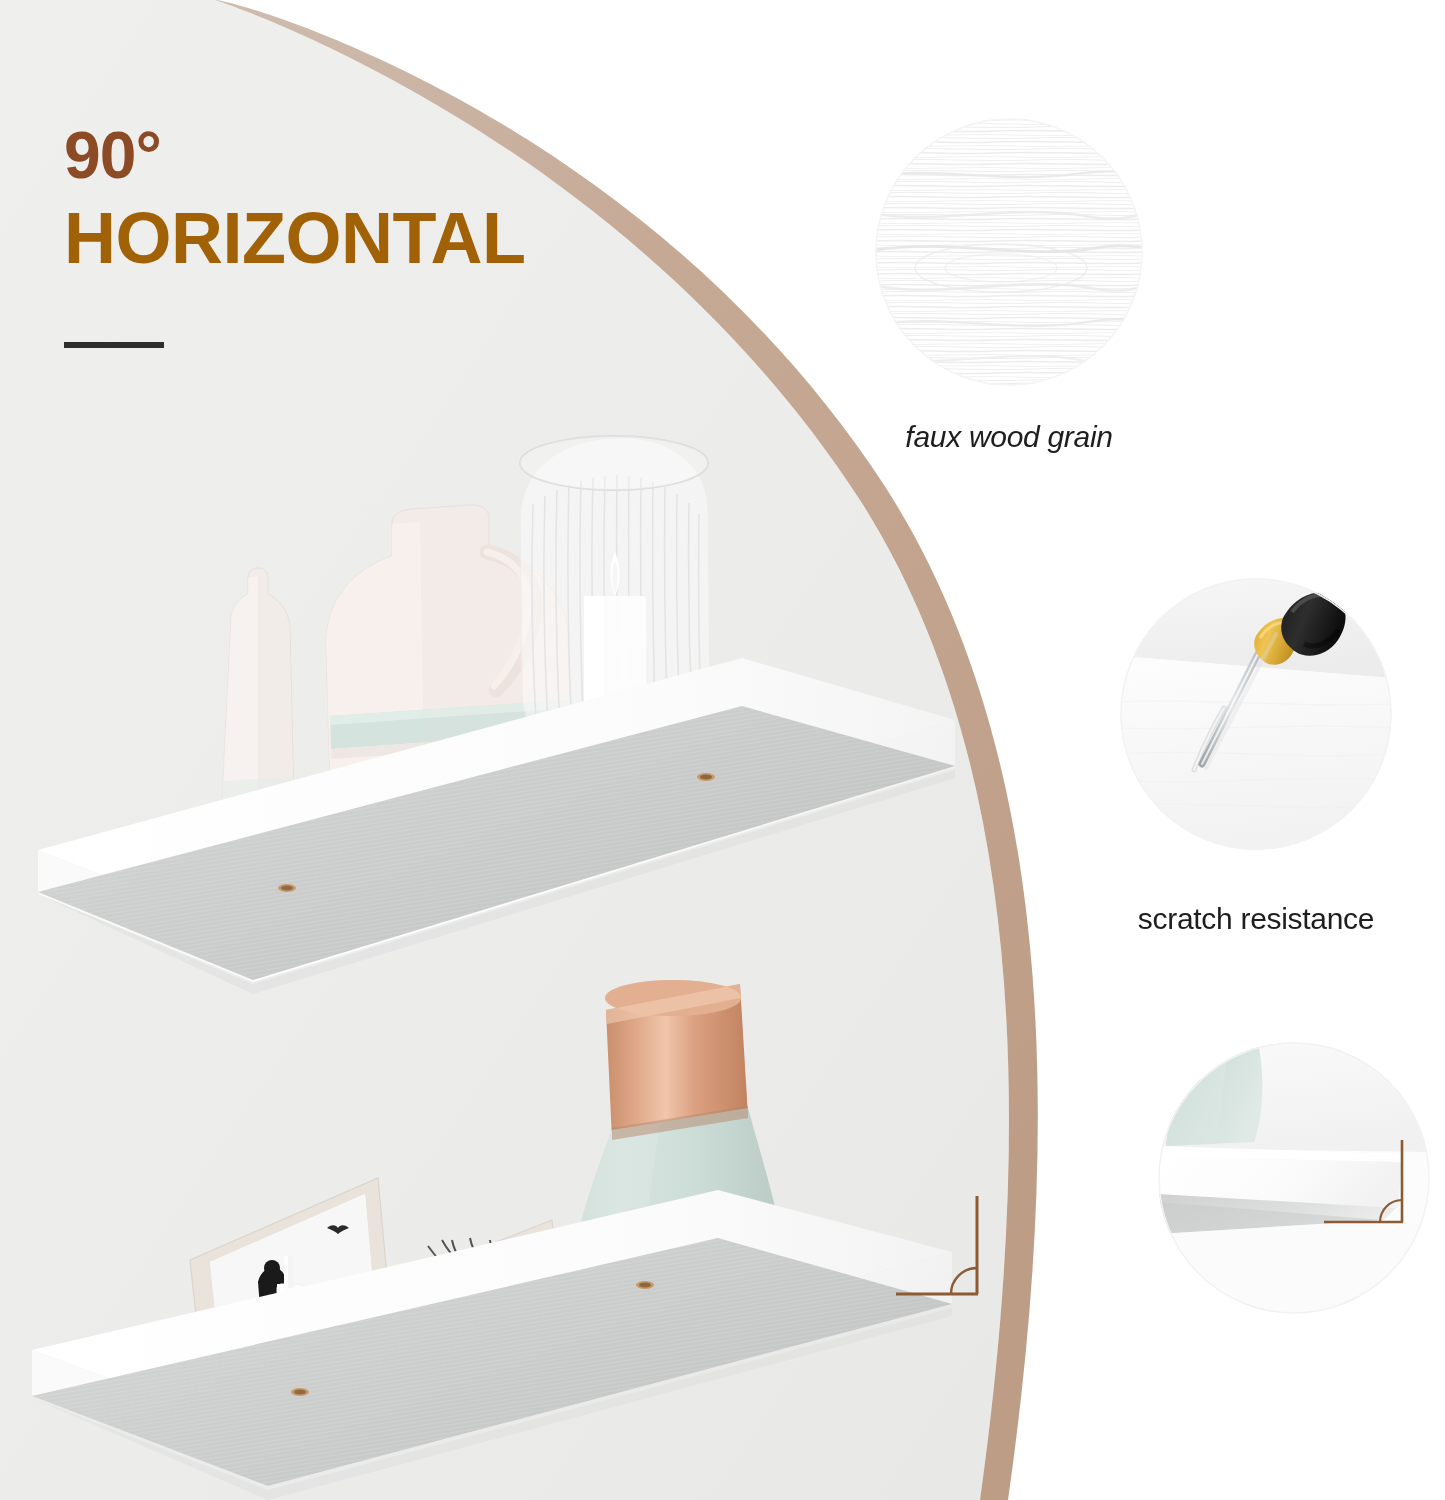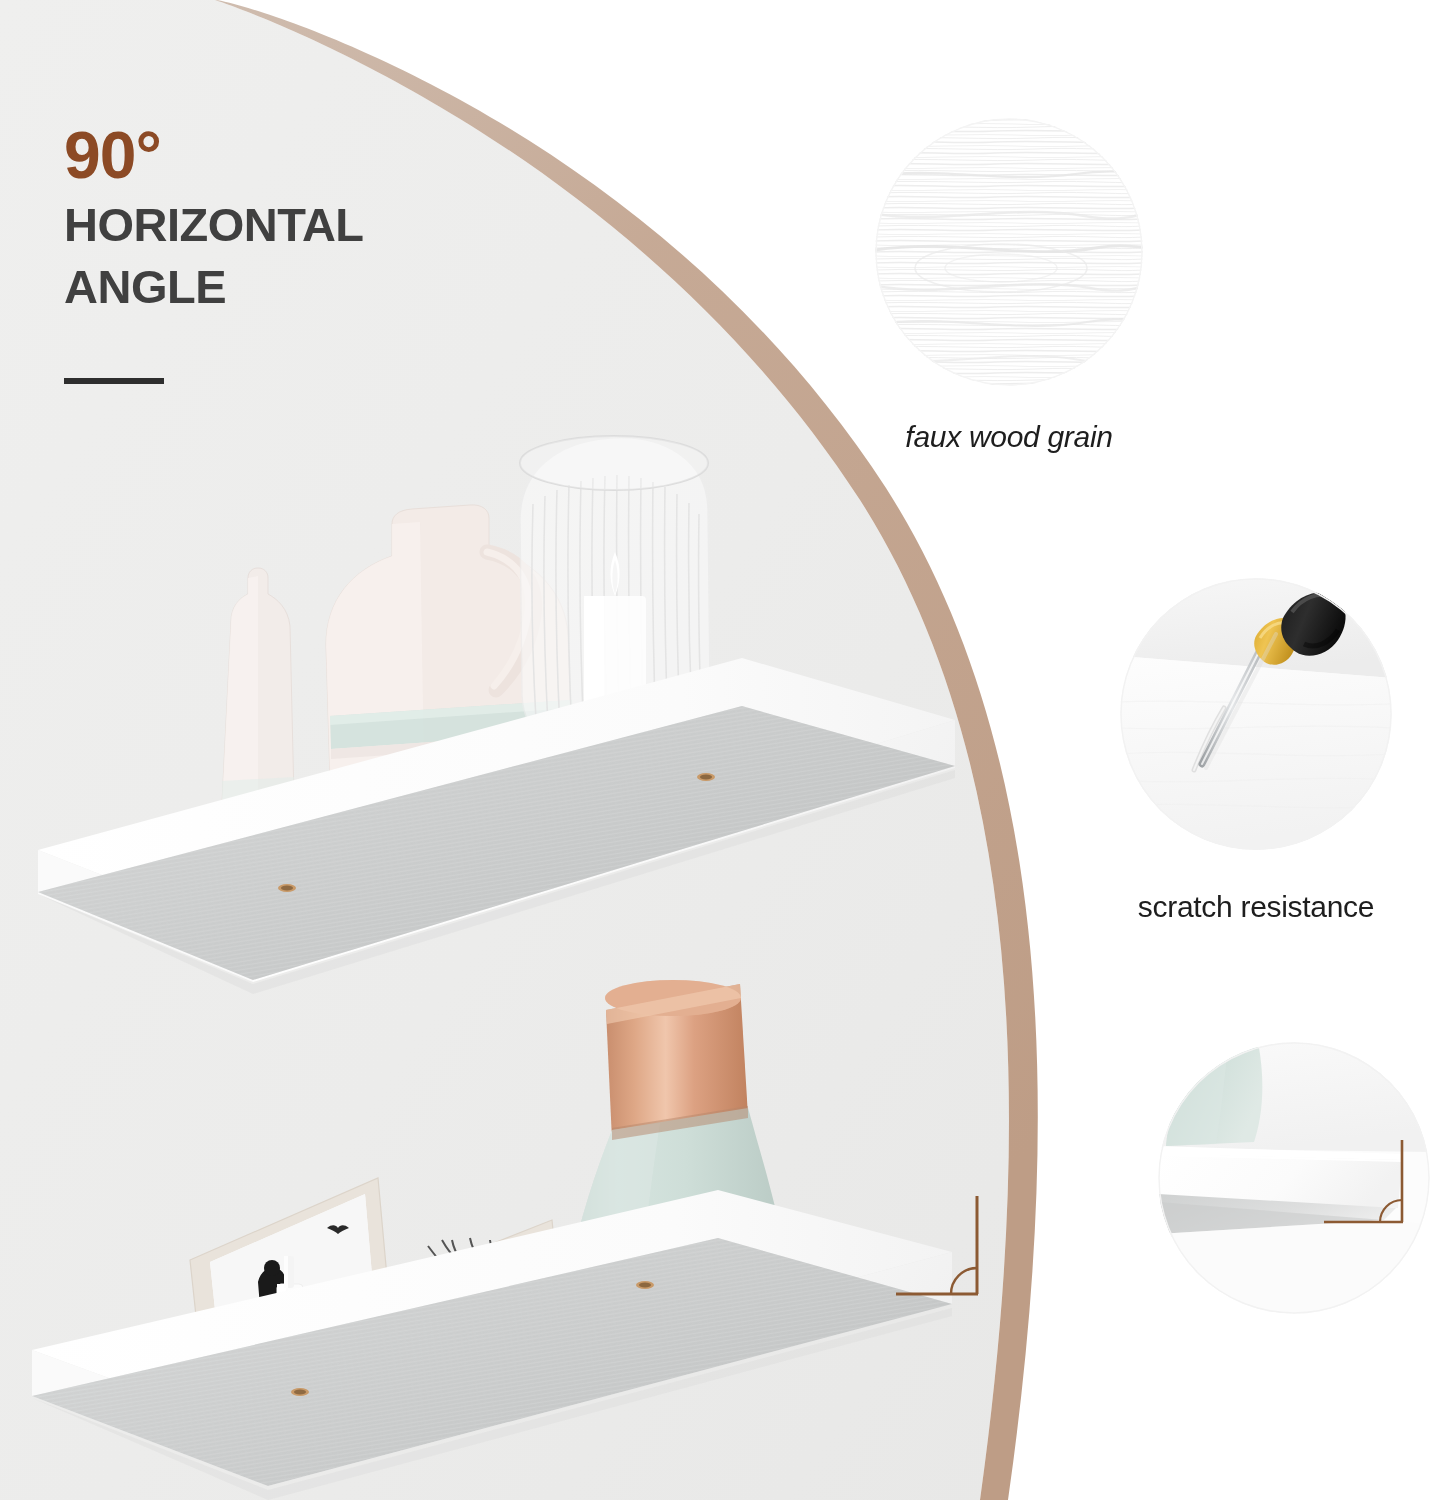--- a/index.html
+++ b/index.html
@@ -15,21 +15,21 @@
   .bg-white { position:absolute; inset:0; background:#ffffff; }
   .bg-arc-svg { position:absolute; inset:0; width:1445px; height:1500px; }
 
   
   .headline-block { position:absolute; left:64px; top:122px; width:620px; }
   .h-90 {
     font-size:66px; font-weight:bold; color:#8C4A25;
     line-height:1.0; letter-spacing:-1px;
   }
   .h-main {
-    font-size:47px; font-weight:bold; color:#404040;
+    font-size:72px; font-weight:bold; color:#a16207;
     line-height:1.06; letter-spacing:-0.5px; margin-top:12px;
   }
   .divider { width:100px; height:6px; background:#2E2E2E; margin-top:66px; }
   .subcopy {
     margin-top:28px; font-size:31px; color:#262626; letter-spacing:-0.2px;
   }
 
   
   .shelf { position:absolute; }
   .shelf svg { display:block; overflow:visible; }
@@ -74,21 +74,20 @@
 
     <path d="M 0,0 L 215,0 C 215,0 620,130 860,500 C 1010,735 1040,1070 980,1500 L 0,1500 Z" fill="url(#grayGrad)"></path>
 
     <path d="M 215,0 C 215,0 620,130 860,500 C 1010,735 1040,1070 980,1500
              L 1008,1500 C 1070,1065 1038,726 886,488 C 640,110 228,-2 215,0 Z" fill="url(#arcGrad)"></path>
   </svg>
 
   <div class="headline-block">
     <div class="h-90">90°</div>
     <div class="h-main">HORIZONTAL</div>
-    <div class="h-main">ANGLE</div>
     <div class="divider"></div>
   </div>
 
   <div class="shelf" style="left:0px; top:400px; width:1000px; height:560px;">
     <svg width="1000" height="560" viewBox="0 0 1000 560">
       <defs>
         <linearGradient id="wallU" x1="0" y1="0" x2="0" y2="1">
           <stop offset="0%" stop-color="#F4F4F3"></stop>
             <stop offset="100%" stop-color="#EDEDEC"></stop>
         </linearGradient>
@@ -419,21 +418,21 @@
           <path d="M163,40 C172,22 192,10 210,16 C228,22 230,44 218,62
                    C208,77 188,82 176,74 C164,66 158,54 163,40 Z" fill="url(#handleG)"></path>
           <path d="M172,34 C182,20 198,14 210,18" stroke="#5A5A5A" stroke-width="4" fill="none" opacity="0.7"></path>
           <path d="M184,66 C196,72 210,64 218,52" stroke="#000000" stroke-width="5" fill="none" opacity="0.4"></path>
 
           <path d="M86,190 L156,56" stroke="#DDDDDD" stroke-width="4" opacity="0.35" stroke-linecap="round"></path>
         </g>
         <circle cx="136" cy="136" r="135" fill="none" stroke="#F2F2F2" stroke-width="1.5"></circle>
       </svg>
     </div>
-    <div class="feature-label" style="margin-top:40px;width:272px;">scratch resistance</div>
+    <div class="feature-label" style="margin-top:52px;width:272px;">scratch resistance</div>
   </div>
 
   <div class="feature" style="left:1158px; top:1042px; width:272px;">
     <div class="feature-circle" style="width:272px;height:272px;">
       <svg width="272" height="272" viewBox="0 0 272 272" style="position:absolute;inset:0;">
         <defs>
           <clipPath id="cNoGap">
               <circle cx="136" cy="136" r="136"></circle>
             </clipPath>
           <linearGradient id="wallNG" x1="0" y1="0" x2="0.3" y2="1">

